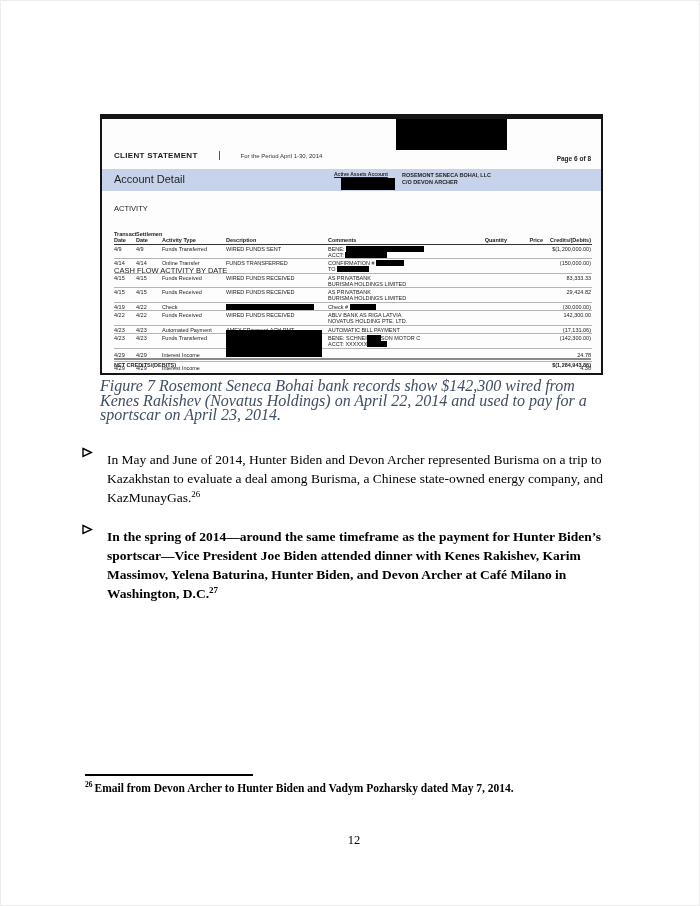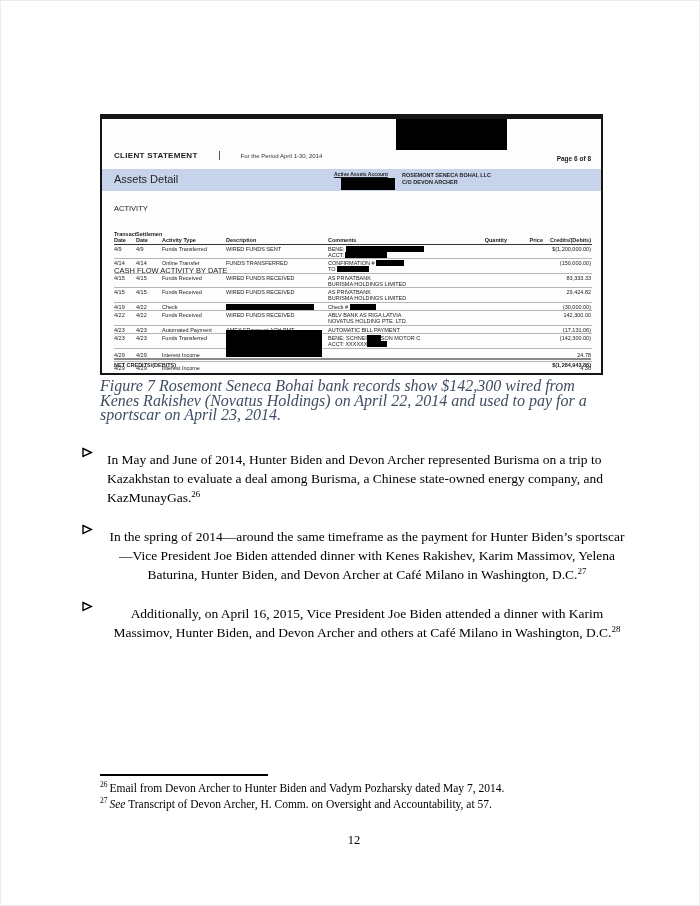--- a/index.html
+++ b/index.html
@@ -49,25 +49,25 @@
 
   
   .caption{position:absolute;left:99px;top:378px;width:506px;font-style:italic;
            font-size:16px;line-height:14.5px;color:#3f4e63;}
 
   
   .bullets{position:absolute;left:81px;top:440px;width:545px;}
   .bullet{display:flex;margin-bottom:11px;}
   .marker{width:25px;flex:none;padding-top:3px;}
   .btext{flex:1;font-size:13.5px;line-height:19px;margin-top:9px;}
-  .btext.bold{font-weight:normal;text-align:center;}
+  .btext.bold{font-weight:bold;}
   .btext sup{font-size:9px;line-height:0;}
 
   
-  .fnblock{position:absolute;left:99px;top:773px;width:540px;}
+  .fnblock{position:absolute;left:84px;top:773px;width:540px;font-weight:bold;}
   .fnrule{width:168px;height:2px;background:#000;margin-bottom:5px;}
   .fn{font-size:11.5px;line-height:15.5px;}
   .fn sup{font-size:7.5px;line-height:0;margin-right:2px;}
 
   .pageno{position:absolute;left:4px;top:832px;width:100%;text-align:center;font-size:12.5px;}
 </style>
 </head>
 <body>
 
 <div class="page">
@@ -78,21 +78,21 @@
       <div class="redact redact-top"></div>
 
       <div class="client-line">
         <span class="client-title">CLIENT STATEMENT</span>
         <span class="client-sep"></span>
         <span class="client-period">For the Period April 1-30, 2014</span>
       </div>
       <div class="page-label">Page 6 of 8</div>
 
       <div class="account-bar">
-        <span class="account-title">Assets Detail</span>
+        <span class="account-title">Account Detail</span>
         <span class="aa-label">Active Assets Account</span>
         <span class="redact aa-redact"></span>
         <span class="holder">
           <span class="cl">ROSEMONT SENECA BOHAI, LLC</span>
           <span class="cl">C/O DEVON ARCHER</span>
         </span>
       </div>
 
       <div class="sec-heading sec1">ACTIVITY</div>
       <div class="sec-heading sec2">CASH FLOW ACTIVITY BY DATE</div>
@@ -297,30 +297,23 @@
             <path d="M1 1.5 L9.5 5.5 L1 9.5 Z" fill="none" stroke="#000" stroke-width="1.4"></path>
           </svg></span>
         <div class="btext">In May and June of 2014, Hunter Biden and Devon Archer represented Burisma on a trip to Kazakhstan to evaluate a deal among Burisma, a Chinese state-owned energy company, and KazMunayGas.<sup>26</sup></div>
       </div>
       <div class="bullet">
         <span class="marker"><svg width="11" height="11" viewBox="0 0 11 11">
             <path d="M1 1.5 L9.5 5.5 L1 9.5 Z" fill="none" stroke="#000" stroke-width="1.4"></path>
           </svg></span>
         <div class="btext bold">In the spring of 2014—around the same timeframe as the payment for Hunter Biden’s sportscar—Vice President Joe Biden attended dinner with Kenes Rakishev, Karim Massimov, Yelena Baturina, Hunter Biden, and Devon Archer at Café Milano in Washington, D.C.<sup>27</sup></div>
       </div>
-      <div class="bullet">
-        <span class="marker"><svg width="11" height="11" viewBox="0 0 11 11">
-            <path d="M1 1.5 L9.5 5.5 L1 9.5 Z" fill="none" stroke="#000" stroke-width="1.4"></path>
-          </svg></span>
-        <div class="btext bold">Additionally, on April 16, 2015, Vice President Joe Biden attended a dinner with Karim Massimov, Hunter Biden, and Devon Archer and others at Café Milano in Washington, D.C.<sup>28</sup></div>
-      </div>
     </div>
 
   <div class="fnblock">
     <div class="fnrule"></div>
     <div id="footnotes">
         <div class="fn"><sup>26</sup><span>Email from Devon Archer to Hunter Biden and Vadym Pozharsky dated May 7, 2014.</span></div>
-        <div class="fn"><sup>27</sup><i>See</i><span> Transcript of Devon Archer, H. Comm. on Oversight and Accountability, at 57.</span></div>
       </div>
   </div>
 
   <div class="pageno">12</div>
 </div>
 
 </body></html>

